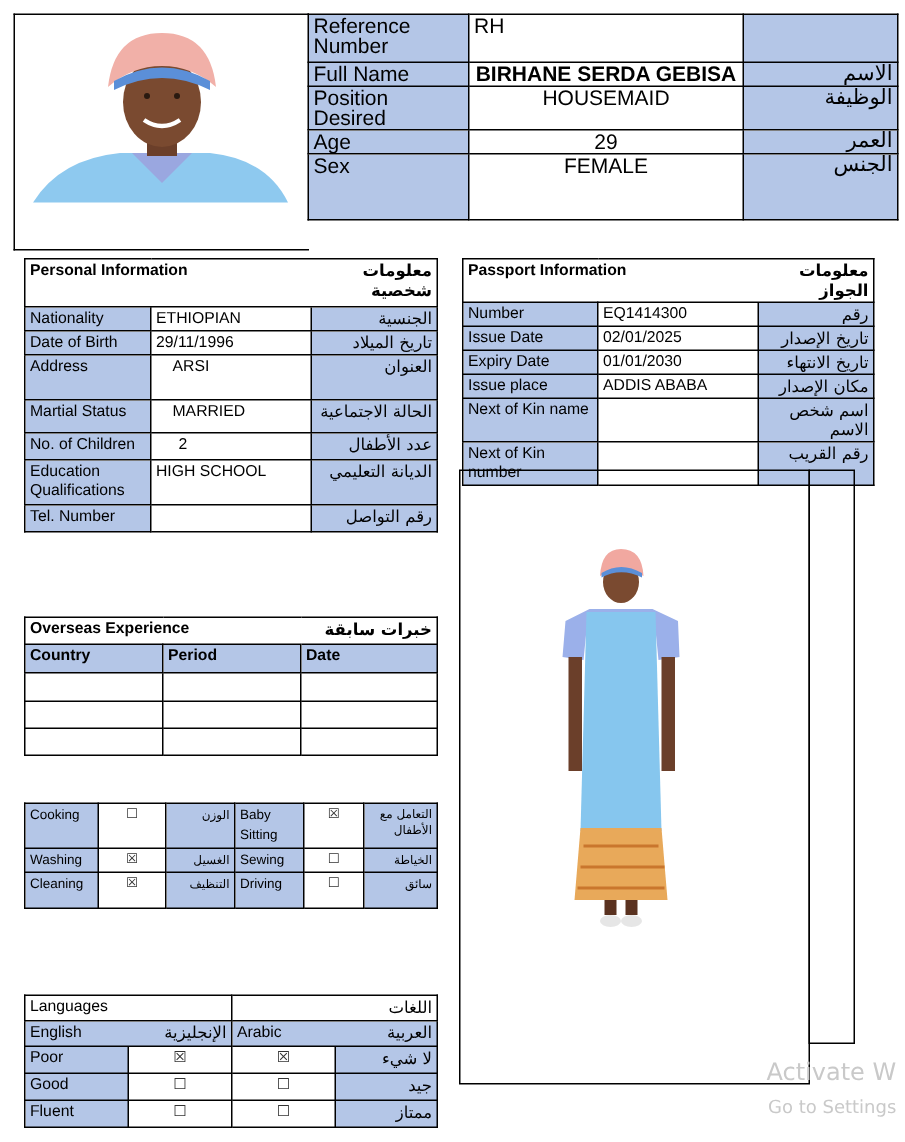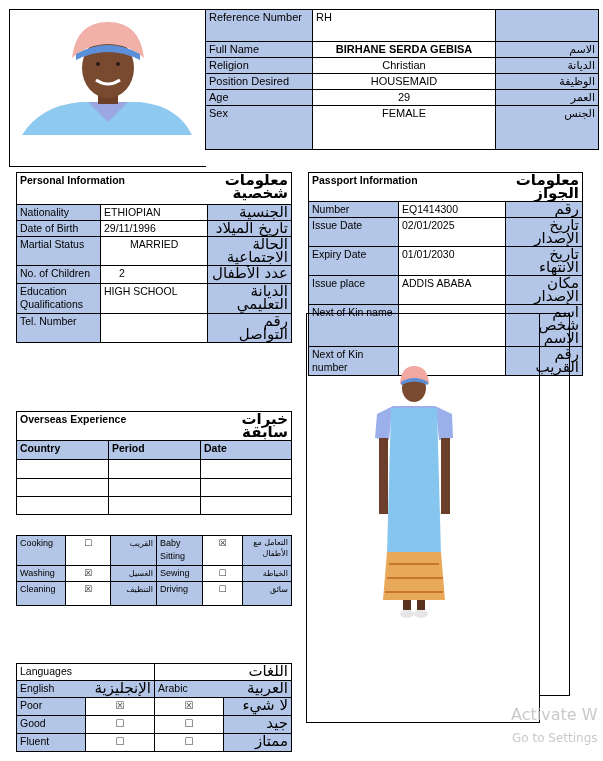--- a/index.html
+++ b/index.html
@@ -4,29 +4,29 @@
 <style>
   html, body { margin: 0; padding: 0; background: #ffffff; }
   body {
     width: 603px; height: 761px; position: relative; overflow: hidden;
     font-family: "Liberation Sans", sans-serif; font-size: 10.5px; color: #000;
   }
   .abs { position: absolute; box-sizing: border-box; }
   table { border-collapse: collapse; table-layout: fixed; }
   td { border: 1px solid #000; padding: 1px 3px; vertical-align: top; line-height: 13px; overflow: hidden; }
   .blue { background: #b4c6e7; }
-  .ar { direction: rtl; text-align: right; font-family: "DejaVu Sans", sans-serif; font-size: 15px; }
+  .ar { direction: rtl; text-align: right; font-family: "DejaVu Sans", sans-serif; font-size: 11px; }
   .ctr { text-align: center; margin-top: 18px; }
   .bold { font-weight: bold; }
   .chk { text-align: center; font-family: "DejaVu Sans", sans-serif; font-size: 10px; color: #333; }
 
   
   #photo-box { left: 9px; top: 9px; width: 197px; height: 158px; border: 1px solid #000; border-right: none; }
   #header-table { left: 205px; top: 9px; width: 393px; }
-  #header-table td { font-size: 11px; }
+  #header-table td { font-size: 14px; }
 
   #personal-table { left: 16px; top: 172px; width: 275px; }
   #passport-table { left: 308px; top: 172px; width: 274px; }
   #overseas-table { left: 16px; top: 411px; width: 275px; }
   #skills-table { left: 16px; top: 535px; width: 275px; }
   #skills-table td { font-size: 9px; }
   #lang-table { left: 16px; top: 663px; width: 275px; }
 
   #fullbody-frame { left: 306px; top: 313px; width: 234px; height: 410px; border: 1px solid #000; }
   #side-frame { left: 539px; top: 313px; width: 31px; height: 383px; border: 1px solid #000; }
@@ -68,25 +68,20 @@
     <td class="blue">Reference Number</td>
     <td>RH</td>
     <td class="blue"></td>
   </tr>
   <tr>
     <td class="blue">Full Name</td>
     <td class="ctr bold">BIRHANE SERDA GEBISA</td>
     <td class="blue ar">الاسم</td>
   </tr>
   <tr>
-    <td class="blue">Religion</td>
-    <td class="ctr">Christian</td>
-    <td class="blue ar">الديانة</td>
-  </tr>
-  <tr>
     <td class="blue">Position Desired</td>
     <td class="ctr">HOUSEMAID</td>
     <td class="blue ar">الوظيفة</td>
   </tr>
   <tr>
     <td class="blue">Age</td>
     <td class="ctr">29</td>
     <td class="blue ar">العمر</td>
   </tr>
   <tr style="height:44px">
@@ -112,23 +107,28 @@
   <tr>
     <td class="blue">Nationality</td>
     <td colspan="2">ETHIOPIAN</td>
     <td class="blue ar">الجنسية</td>
   </tr>
   <tr>
     <td class="blue">Date of Birth</td>
     <td colspan="2">29/11/1996</td>
     <td class="blue ar">تاريخ الميلاد</td>
   </tr>
+  <tr style="height:30px">
+    <td class="blue">Address</td>
+    <td colspan="2" style="padding-left:14px">ARSI</td>
+    <td class="blue ar">العنوان</td>
+  </tr>
   <tr style="height:22px">
     <td class="blue">Martial Status</td>
-    <td colspan="2" style="padding-left:29px">MARRIED</td>
+    <td colspan="2" style="padding-left:14px">MARRIED</td>
     <td class="blue ar">الحالة الاجتماعية</td>
   </tr>
   <tr style="height:18px">
     <td class="blue">No. of Children</td>
     <td colspan="2" style="padding-left:18px">2</td>
     <td class="blue ar">عدد الأطفال</td>
   </tr>
   <tr style="height:30px">
     <td class="blue">Education Qualifications</td>
     <td colspan="2">HIGH SCHOOL</td>
@@ -251,21 +251,21 @@
       <col style="width:45px">
       <col style="width:46px">
       <col style="width:46px">
       <col style="width:40px">
       <col style="width:49px">
     </colgroup>
   <tbody>
   <tr style="height:30px">
     <td class="blue">Cooking</td>
     <td class="chk">☐</td>
-    <td class="blue ar" style="font-size:8px">القريب</td>
+    <td class="blue ar" style="font-size:8px">الوزن</td>
     <td class="blue">Baby Sitting</td>
     <td class="chk">☒</td>
     <td class="blue ar" style="font-size:8px;line-height:11px">التعامل مع الأطفال</td>
   </tr>
   <tr style="height:15px">
     <td class="blue">Washing</td>
     <td class="chk">☒</td>
     <td class="blue ar" style="font-size:8px">الغسيل</td>
     <td class="blue">Sewing</td>
     <td class="chk">☐</td>

